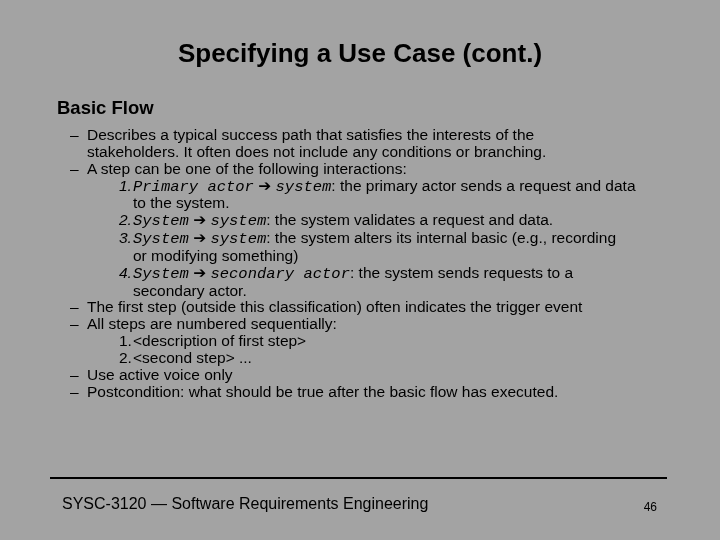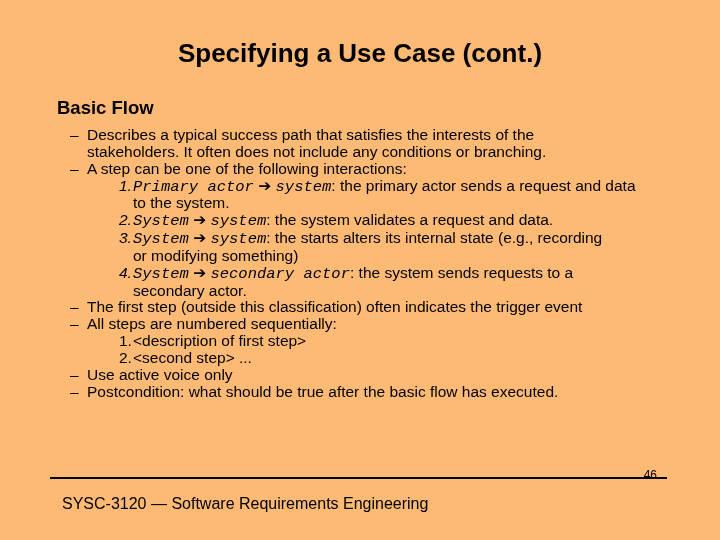--- a/index.html
+++ b/index.html
@@ -1,19 +1,19 @@
 <!DOCTYPE html>
 <html><head>
 <meta charset="utf-8">
 <style>
   html,body{margin:0;padding:0;background:#888;}
   .slide{
     position:relative;
     width:720px;height:540px;
-    background:#fdba74;
+    background:#a3a3a3;
     font-family:"Liberation Sans", sans-serif;
     color:#000000;
     overflow:hidden;
     margin:0 auto;
   }
   .title{
     position:absolute;
     top:38px;left:0;width:720px;
     text-align:center;
     font-size:26px;
@@ -51,21 +51,21 @@
     width:617px;height:2px;
     background:#000000;
   }
   .footer-text{
     position:absolute;
     left:62px;top:495px;
     font-size:16px;
   }
   .page-number{
     position:absolute;
-    right:63px;top:468px;
+    right:63px;top:500px;
     font-size:12px;
   }
 </style>
 </head>
 <body>
 
 <div class="slide">
   <div class="title">Specifying a Use Case (cont.)</div>
   <div class="heading">Basic Flow</div>
   <div class="content" id="content">
@@ -82,21 +82,21 @@
         <span class="marker mi">1.</span>
         <div class="tline"><span class="i">Primary actor</span><span> </span><span class="arrow">➔</span><span> </span><span class="i">system</span><span>: the primary actor sends a request and data</span></div>
         <div class="tline"><span>to the system.</span></div>
       </div>
       <div class="item num">
         <span class="marker mi">2.</span>
         <div class="tline"><span class="i">System</span><span> </span><span class="arrow">➔</span><span> </span><span class="i">system</span><span>: the system validates a request and data.</span></div>
       </div>
       <div class="item num">
         <span class="marker mi">3.</span>
-        <div class="tline"><span class="i">System</span><span> </span><span class="arrow">➔</span><span> </span><span class="i">system</span><span>: the starts alters its internal state (e.g., recording</span></div>
+        <div class="tline"><span class="i">System</span><span> </span><span class="arrow">➔</span><span> </span><span class="i">system</span><span>: the system alters its internal basic (e.g., recording</span></div>
         <div class="tline"><span>or modifying something)</span></div>
       </div>
       <div class="item num">
         <span class="marker mi">4.</span>
         <div class="tline"><span class="i">System</span><span> </span><span class="arrow">➔</span><span> </span><span class="i">secondary actor</span><span>: the system sends requests to a</span></div>
         <div class="tline"><span>secondary actor.</span></div>
       </div>
       <div class="item dash">
         <span class="marker">–</span>
         <div class="tline"><span>The first step (outside this classification) often indicates the trigger event</span></div>

